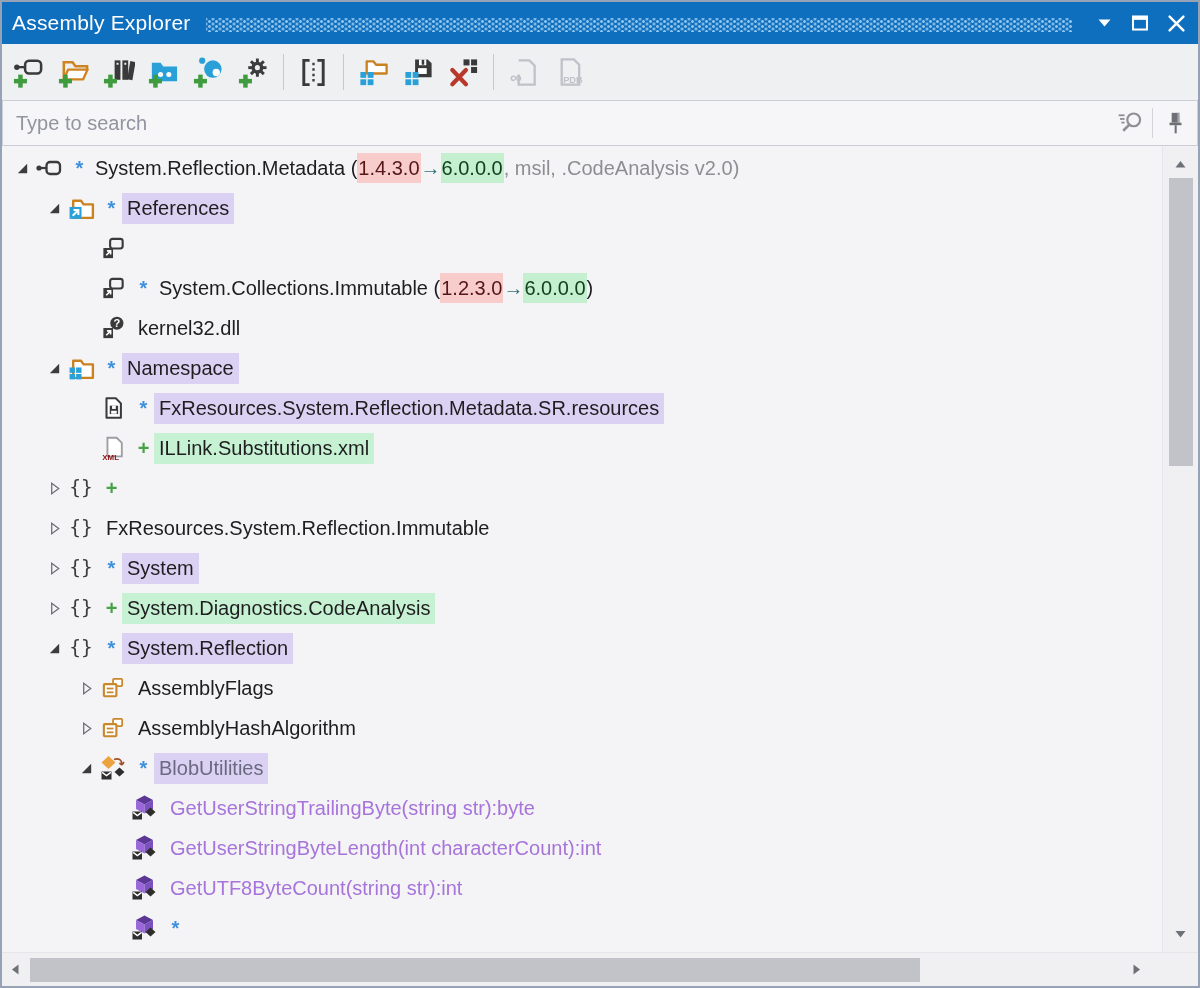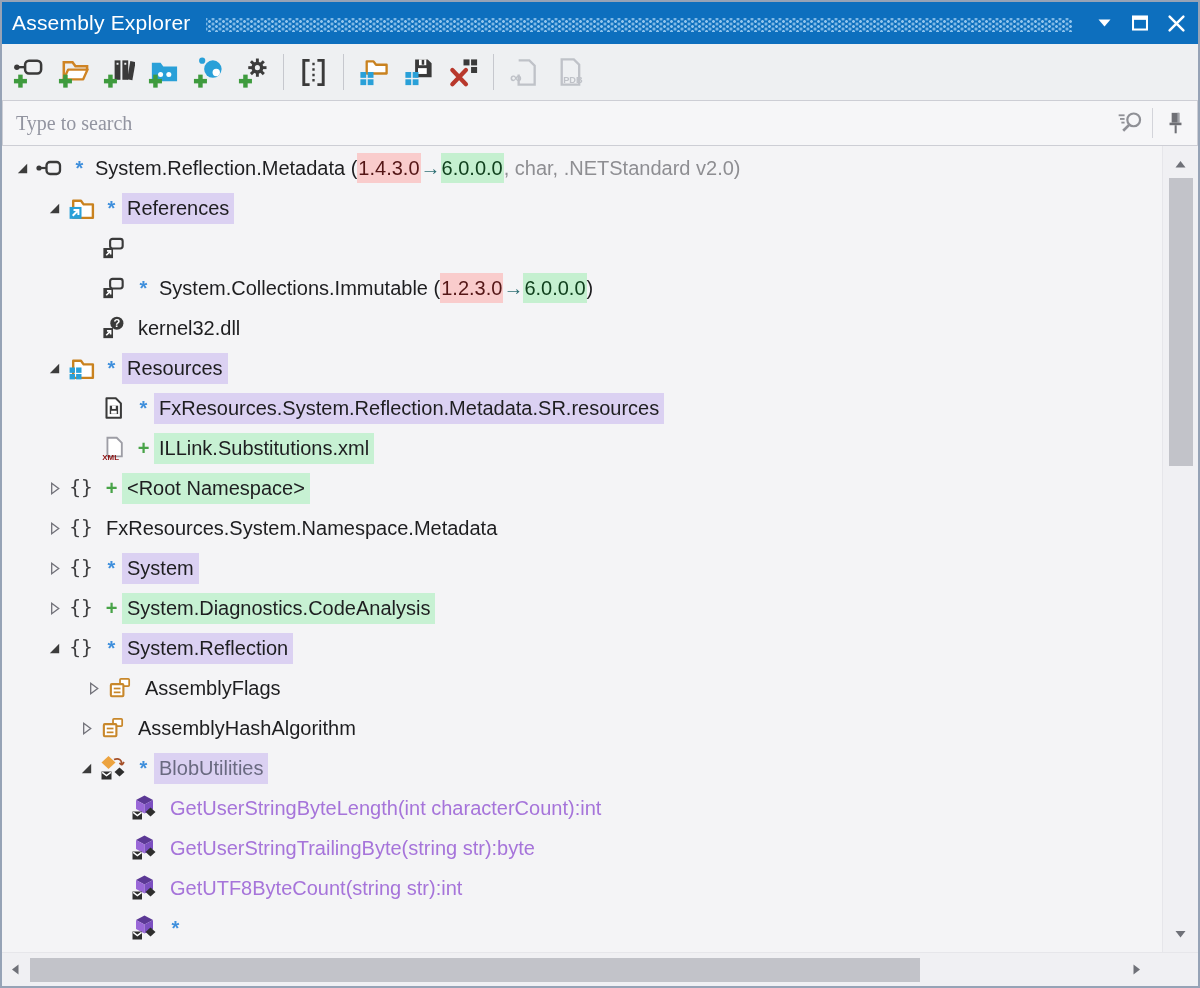--- a/index.html
+++ b/index.html
@@ -32,21 +32,21 @@
   }
   .tbtn{width:45px;height:46px;display:flex;align-items:center;justify-content:center;border-radius:3px;}
   .tsep{width:1px;height:36px;background:#c6c8ce;margin:0 7px;flex:none;}
   
   .searchbar{
     height:46px;flex:none;background:#f6f6f8;border:1px solid #cdced5;
     display:flex;align-items:center;box-sizing:border-box;margin:0;
   }
   .searchbar input{
     flex:1;height:100%;border:none;outline:none;background:transparent;
-    font-family:Liberation Serif, serif;font-size:20px;color:#3a3a3e;padding:0 0 0 13px;
+    font-family:Liberation Sans, sans-serif;font-size:20px;color:#3a3a3e;padding:0 0 0 13px;
   }
   .searchbar input::placeholder{color:#9294a0;}
   .sbtn{width:44px;height:40px;display:flex;align-items:center;justify-content:center;flex:none;}
   .ssep{width:1px;height:30px;background:#d3d4da;flex:none;}
   
   .treewrap{flex:1;position:relative;overflow:hidden;background:#f4f4f6;}
   .tree{position:absolute;left:0;top:2px;right:36px;}
   .row{height:40px;display:flex;align-items:center;font-size:20px;color:#1e1e20;white-space:pre;}
   .exp{width:20px;height:18px;flex:none;display:flex;align-items:center;justify-content:center;margin-right:2px;}
   .ticon{width:30px;height:28px;flex:none;margin-right:5px;display:flex;align-items:center;justify-content:center;}
@@ -272,21 +272,21 @@
   </div>
 
   <div class="treewrap">
     <div class="tree" id="tree-rows">
         <div class="row" style="padding-left: 10px;"><span class="exp"><svg width="15" height="15" viewBox="0 0 16 16">
               <polygon points="13,3 13,13 3,13" fill="#3c3c3c"></polygon>
             </svg></span><span class="ticon"><svg width="28" height="28" viewBox="0 0 28 28">
               <circle cx="4" cy="14" r="2.6" fill="#3a3a3a"></circle>
               <rect x="6" y="12.9" width="5.5" height="2.2" fill="#3a3a3a"></rect>
               <rect x="11.5" y="8" width="13.5" height="12" rx="3.5" fill="none" stroke="#3a3a3a" stroke-width="2.3"></rect>
-            </svg></span><span class="marker marker-changed">*</span><span class="label"><span>System.Reflection.Metadata (</span><span class="seg-removed">1.4.3.0</span><span class="seg-arrow">→</span><span class="seg-added">6.0.0.0</span><span class="seg-muted">, char, .NETStandard v2.0)</span></span></div>
+            </svg></span><span class="marker marker-changed">*</span><span class="label"><span>System.Reflection.Metadata (</span><span class="seg-removed">1.4.3.0</span><span class="seg-arrow">→</span><span class="seg-added">6.0.0.0</span><span class="seg-muted">, msil, .CodeAnalysis v2.0)</span></span></div>
         <div class="row" style="padding-left: 42px;"><span class="exp"><svg width="15" height="15" viewBox="0 0 16 16">
               <polygon points="13,3 13,13 3,13" fill="#3c3c3c"></polygon>
             </svg></span><span class="ticon"><svg width="29" height="29" viewBox="0 0 28 28">
               <path d="M6 6.5 h7.5 l2.5 3.5 H25 V23 H6 Z" fill="#fff" stroke="#c9821f" stroke-width="2.3" stroke-linejoin="round"></path>
               <rect x="2.5" y="12.5" width="11.5" height="11.5" fill="#29a0d8"></rect>
               <path d="M5.5 21 L11 15.5 M6.3 15.5 H11 V20.2" stroke="#fff" stroke-width="1.9" fill="none"></path>
             </svg></span><span class="marker marker-changed">*</span><span class="label hl-changed"><span>References</span></span></div>
         <div class="row" style="padding-left: 74px;"><span class="exp"></span><span class="ticon"><svg width="27" height="27" viewBox="0 0 28 28">
               <rect x="10.5" y="4" width="13" height="10" rx="2.5" fill="none" stroke="#3a3a3a" stroke-width="2.2"></rect>
               <rect x="3.5" y="13.5" width="10" height="10.5" fill="#3a3a3a"></rect>
@@ -306,57 +306,57 @@
         <div class="row" style="padding-left: 42px;"><span class="exp"><svg width="15" height="15" viewBox="0 0 16 16">
               <polygon points="13,3 13,13 3,13" fill="#3c3c3c"></polygon>
             </svg></span><span class="ticon"><svg width="29" height="29" viewBox="0 0 28 28">
               <path d="M6 6.5 h7.5 l2.5 3.5 H25 V23 H6 Z" fill="#fff" stroke="#c9821f" stroke-width="2.3" stroke-linejoin="round"></path>
               <g fill="#29a0d8">
                 <rect x="2.5" y="13" width="5.2" height="5.2"></rect>
                 <rect x="8.8" y="13" width="5.2" height="5.2"></rect>
                 <rect x="2.5" y="19.3" width="5.2" height="5.2"></rect>
                 <rect x="8.8" y="19.3" width="5.2" height="5.2"></rect>
               </g>
-            </svg></span><span class="marker marker-changed">*</span><span class="label hl-changed"><span>Resources</span></span></div>
+            </svg></span><span class="marker marker-changed">*</span><span class="label hl-changed"><span>Namespace</span></span></div>
         <div class="row" style="padding-left: 74px;"><span class="exp"></span><span class="ticon"><svg width="26" height="26" viewBox="0 0 28 28">
               <path d="M7 3.5 H17 L22.5 9 V24.5 H7 Z" fill="#fff" stroke="#3a3a3a" stroke-width="2.2" stroke-linejoin="round"></path>
               <path d="M10.5 11.5 h9 v9 h-9 Z" fill="#3a3a3a"></path>
               <rect x="13" y="11.5" width="4" height="3.5" fill="#fff"></rect>
               <rect x="12" y="17" width="6" height="3.2" fill="#fff"></rect>
             </svg></span><span class="marker marker-changed">*</span><span class="label hl-changed"><span>FxResources.System.Reflection.Metadata.SR.resources</span></span></div>
         <div class="row" style="padding-left: 74px;"><span class="exp"></span><span class="ticon"><svg width="26" height="26" viewBox="0 0 28 28">
               <path d="M8 3 H18 L23.5 8.5 V23 H8 Z" fill="#fff" stroke="#9d9da5" stroke-width="2"></path>
               <text x="2.5" y="26.5" font-size="8.5" font-weight="bold" fill="#8d1111">XML</text>
             </svg></span><span class="marker marker-added">+</span><span class="label hl-added"><span>ILLink.Substitutions.xml</span></span></div>
         <div class="row" style="padding-left: 42px;"><span class="exp"><svg width="15" height="15" viewBox="0 0 16 16">
               <polygon points="5,2.5 12.5,8 5,13.5" fill="none" stroke="#72727a" stroke-width="1.4"></polygon>
             </svg></span><span class="ticon"><svg width="26" height="26" viewBox="0 0 28 28">
               <text x="14" y="20.5" text-anchor="middle" font-size="21" fill="#3c3c3e" font-family="'DejaVu Sans Mono', monospace">{}</text>
-            </svg></span><span class="marker marker-added">+</span><span class="label hl-added"><span>&lt;Root Namespace&gt;</span></span></div>
+            </svg></span><span class="marker marker-added">+</span></div>
         <div class="row" style="padding-left: 42px;"><span class="exp"><svg width="15" height="15" viewBox="0 0 16 16">
               <polygon points="5,2.5 12.5,8 5,13.5" fill="none" stroke="#72727a" stroke-width="1.4"></polygon>
             </svg></span><span class="ticon"><svg width="26" height="26" viewBox="0 0 28 28">
               <text x="14" y="20.5" text-anchor="middle" font-size="21" fill="#3c3c3e" font-family="'DejaVu Sans Mono', monospace">{}</text>
-            </svg></span><span class="label"><span>FxResources.System.Namespace.Metadata</span></span></div>
+            </svg></span><span class="label"><span>FxResources.System.Reflection.Immutable</span></span></div>
         <div class="row" style="padding-left: 42px;"><span class="exp"><svg width="15" height="15" viewBox="0 0 16 16">
               <polygon points="5,2.5 12.5,8 5,13.5" fill="none" stroke="#72727a" stroke-width="1.4"></polygon>
             </svg></span><span class="ticon"><svg width="26" height="26" viewBox="0 0 28 28">
               <text x="14" y="20.5" text-anchor="middle" font-size="21" fill="#3c3c3e" font-family="'DejaVu Sans Mono', monospace">{}</text>
             </svg></span><span class="marker marker-changed">*</span><span class="label hl-changed"><span>System</span></span></div>
         <div class="row" style="padding-left: 42px;"><span class="exp"><svg width="15" height="15" viewBox="0 0 16 16">
               <polygon points="5,2.5 12.5,8 5,13.5" fill="none" stroke="#72727a" stroke-width="1.4"></polygon>
             </svg></span><span class="ticon"><svg width="26" height="26" viewBox="0 0 28 28">
               <text x="14" y="20.5" text-anchor="middle" font-size="21" fill="#3c3c3e" font-family="'DejaVu Sans Mono', monospace">{}</text>
             </svg></span><span class="marker marker-added">+</span><span class="label hl-added"><span>System.Diagnostics.CodeAnalysis</span></span></div>
         <div class="row" style="padding-left: 42px;"><span class="exp"><svg width="15" height="15" viewBox="0 0 16 16">
               <polygon points="13,3 13,13 3,13" fill="#3c3c3c"></polygon>
             </svg></span><span class="ticon"><svg width="26" height="26" viewBox="0 0 28 28">
               <text x="14" y="20.5" text-anchor="middle" font-size="21" fill="#3c3c3e" font-family="'DejaVu Sans Mono', monospace">{}</text>
             </svg></span><span class="marker marker-changed">*</span><span class="label hl-changed"><span>System.Reflection</span></span></div>
-        <div class="row" style="padding-left: 74px; margin-left: 7px;"><span class="exp"><svg width="15" height="15" viewBox="0 0 16 16">
+        <div class="row" style="padding-left: 74px;"><span class="exp"><svg width="15" height="15" viewBox="0 0 16 16">
               <polygon points="5,2.5 12.5,8 5,13.5" fill="none" stroke="#72727a" stroke-width="1.4"></polygon>
             </svg></span><span class="ticon"><svg width="27" height="27" viewBox="0 0 28 28">
               <rect x="13.5" y="4" width="9.5" height="7.5" rx="1" fill="#fff" stroke="#c8872a" stroke-width="1.8"></rect>
               <rect x="4" y="9.5" width="13" height="12.5" rx="1" fill="#fff" stroke="#c8872a" stroke-width="2.2"></rect>
               <line x1="7" y1="14" x2="14" y2="14" stroke="#c8872a" stroke-width="1.8"></line>
               <line x1="7" y1="18" x2="14" y2="18" stroke="#c8872a" stroke-width="1.8"></line>
             </svg></span><span class="label"><span>AssemblyFlags</span></span></div>
         <div class="row" style="padding-left: 74px;"><span class="exp"><svg width="15" height="15" viewBox="0 0 16 16">
               <polygon points="5,2.5 12.5,8 5,13.5" fill="none" stroke="#72727a" stroke-width="1.4"></polygon>
             </svg></span><span class="ticon"><svg width="27" height="27" viewBox="0 0 28 28">
@@ -375,29 +375,29 @@
               <rect x="2.5" y="17.5" width="10" height="8" fill="#2e2e2e"></rect>
               <path d="M3.2 18.4 l4.3 3.2 4.3 -3.2" stroke="#fff" stroke-width="1.4" fill="none"></path>
             </svg></span><span class="marker marker-changed">*</span><span class="label hl-changed"><span class="seg-type-internal">BlobUtilities</span></span></div>
         <div class="row" style="padding-left: 106px;"><span class="exp"></span><span class="ticon"><svg width="28" height="28" viewBox="0 0 28 28">
               <polygon points="13.5,1.5 22,6 13.5,10.5 5,6" fill="#5b3895"></polygon>
               <polygon points="5,6 13.5,10.5 13.5,19.5 5,15" fill="#9a68d8"></polygon>
               <polygon points="22,6 13.5,10.5 13.5,19.5 22,15" fill="#7b4fc0"></polygon>
               <rect x="1.5" y="17.5" width="9.5" height="8" fill="#2e2e2e"></rect>
               <path d="M2.2 18.4 l4.2 3.2 4.2 -3.2" stroke="#fff" stroke-width="1.4" fill="none"></path>
               <polygon points="19.5,13.5 24.5,18 19.5,22.5 14.5,18" fill="#2e2e2e"></polygon>
-            </svg></span><span class="label"><span class="seg-method">GetUserStringByteLength(int characterCount):int</span></span></div>
+            </svg></span><span class="label"><span class="seg-method">GetUserStringTrailingByte(string str):byte</span></span></div>
         <div class="row" style="padding-left: 106px;"><span class="exp"></span><span class="ticon"><svg width="28" height="28" viewBox="0 0 28 28">
               <polygon points="13.5,1.5 22,6 13.5,10.5 5,6" fill="#5b3895"></polygon>
               <polygon points="5,6 13.5,10.5 13.5,19.5 5,15" fill="#9a68d8"></polygon>
               <polygon points="22,6 13.5,10.5 13.5,19.5 22,15" fill="#7b4fc0"></polygon>
               <rect x="1.5" y="17.5" width="9.5" height="8" fill="#2e2e2e"></rect>
               <path d="M2.2 18.4 l4.2 3.2 4.2 -3.2" stroke="#fff" stroke-width="1.4" fill="none"></path>
               <polygon points="19.5,13.5 24.5,18 19.5,22.5 14.5,18" fill="#2e2e2e"></polygon>
-            </svg></span><span class="label"><span class="seg-method">GetUserStringTrailingByte(string str):byte</span></span></div>
+            </svg></span><span class="label"><span class="seg-method">GetUserStringByteLength(int characterCount):int</span></span></div>
         <div class="row" style="padding-left: 106px;"><span class="exp"></span><span class="ticon"><svg width="28" height="28" viewBox="0 0 28 28">
               <polygon points="13.5,1.5 22,6 13.5,10.5 5,6" fill="#5b3895"></polygon>
               <polygon points="5,6 13.5,10.5 13.5,19.5 5,15" fill="#9a68d8"></polygon>
               <polygon points="22,6 13.5,10.5 13.5,19.5 22,15" fill="#7b4fc0"></polygon>
               <rect x="1.5" y="17.5" width="9.5" height="8" fill="#2e2e2e"></rect>
               <path d="M2.2 18.4 l4.2 3.2 4.2 -3.2" stroke="#fff" stroke-width="1.4" fill="none"></path>
               <polygon points="19.5,13.5 24.5,18 19.5,22.5 14.5,18" fill="#2e2e2e"></polygon>
             </svg></span><span class="label"><span class="seg-method">GetUTF8ByteCount(string str):int</span></span></div>
         <div class="row" style="padding-left: 106px;"><span class="exp"></span><span class="ticon"><svg width="28" height="28" viewBox="0 0 28 28">
               <polygon points="13.5,1.5 22,6 13.5,10.5 5,6" fill="#5b3895"></polygon>

